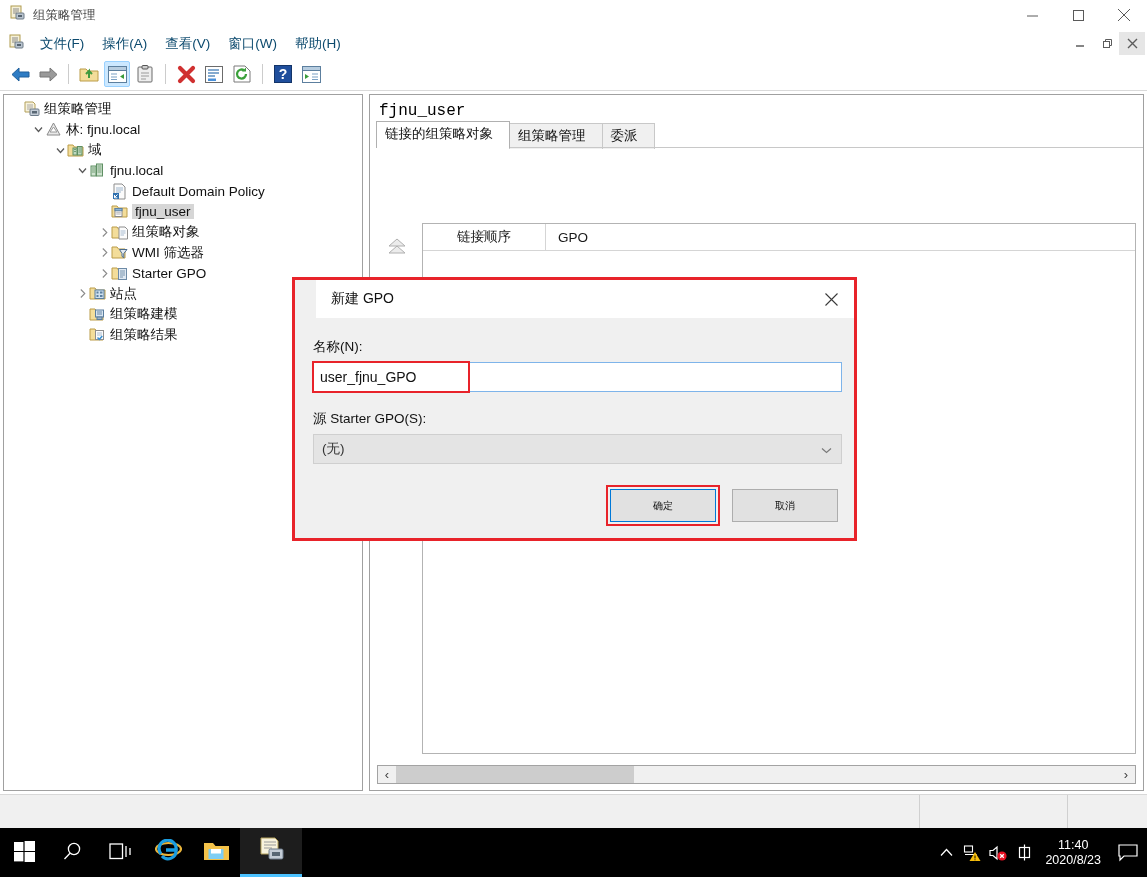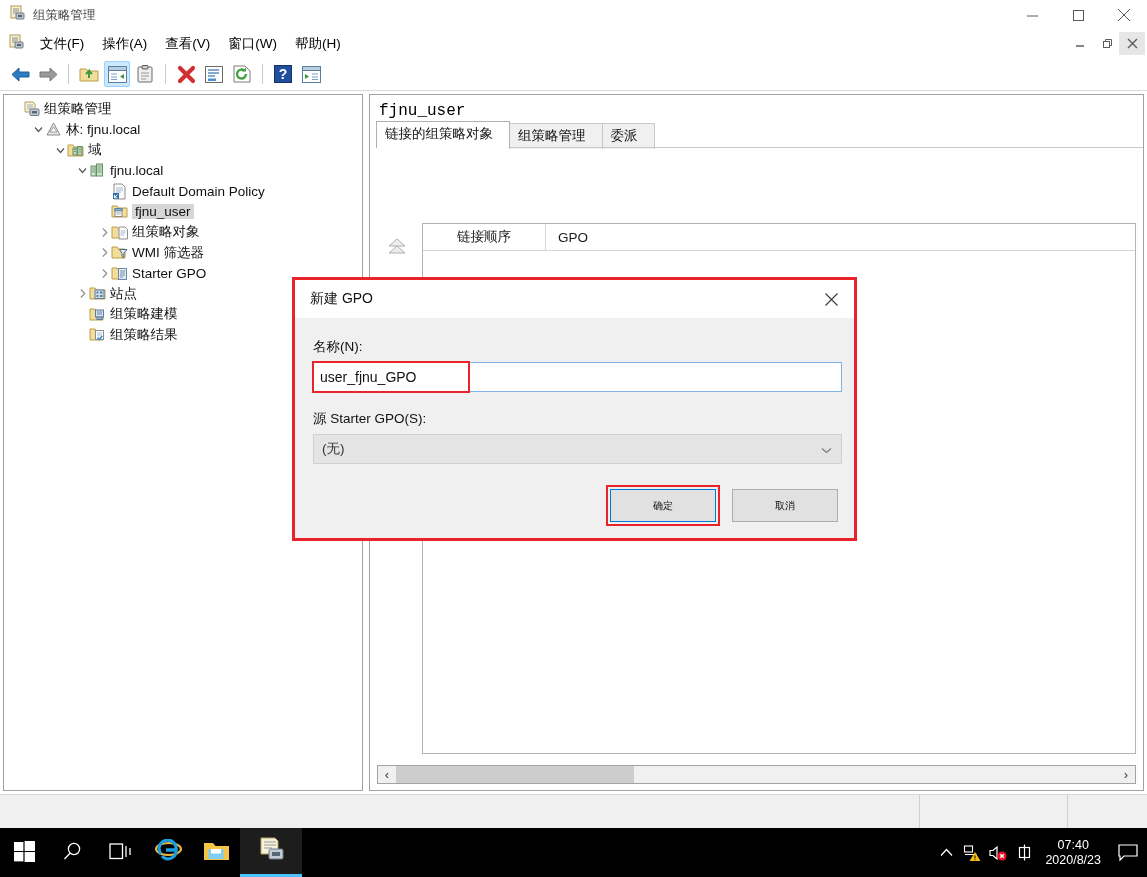--- a/index.html
+++ b/index.html
@@ -25,21 +25,21 @@
              color:#5a5a5a; font-size:12px; }
   .win-btn svg { display:block; }
 
   
   .menubar {
     position:absolute; left:0; top:30px; width:1147px; height:27px;
     background:#ffffff; display:flex; align-items:center;
     border-bottom:0px;
   }
   .menu-appicon { margin-left:8px; margin-right:6px; }
-  .menu-item { padding:3px 9px; font-size:13.5px; color:#000000; cursor:default; }
+  .menu-item { padding:3px 9px; font-size:13.5px; color:#0c4a6e; cursor:default; }
   .mdi-controls { position:absolute; right:2px; top:31px; height:25px; display:flex; align-items:center; }
   .mdi-btn { width:26px; height:23px; display:flex; align-items:center; justify-content:center; color:#5c5c5c; }
   .mdi-btn.sel { background:#e6e6e6; }
 
   
   .toolbar {
     position:absolute; left:0; top:58px; width:1147px; height:33px;
     background:#ffffff; display:flex; align-items:center; padding-left:6px;
     border-bottom:1px solid #dadada;
   }
@@ -113,21 +113,21 @@
   .tray { position:absolute; right:0; top:0; height:49px; display:flex; align-items:center; }
   .tray-i { width:26px; height:49px; display:flex; align-items:center; justify-content:center; color:#fff; }
   .clock { color:#fff; font-size:12.5px; line-height:15px; text-align:center; padding:0 8px; }
   .clock div { white-space:nowrap; }
   .notif { width:38px; height:49px; display:flex; align-items:center; justify-content:center; }
 
   
   .dlg-ann { position:absolute; left:292px; top:277px; width:565px; height:264px;
              border:3px solid #e8232a; background:#f0f0f0; }
   .dlg { position:absolute; left:0; top:0; right:0; bottom:0; background:#f0f0f0; }
-  .dlg-title { height:38px; background:#ffffff; display:flex; align-items:center; }
+  .dlg-title { height:38px; background:#ffffff; display:flex; align-items:center;margin-left:21px; }
   .dlg-title .t { margin-left:15px; font-size:14px; color:#111; }
   .dlg-x { position:absolute; right:0; top:0; width:45px; height:38px;
            display:flex; align-items:center; justify-content:center; }
   .dlg-body { padding:20px 18px 0 18px; }
   .dlg-label { font-size:13.5px; color:#111; margin-bottom:6px; }
   .name-wrap { position:relative; height:30px; margin-bottom:18px; }
   .name-input {
     position:absolute; left:0; top:0; width:529px; height:30px;
     border:1px solid #7eb4ea; background:#fff; font-size:14px; color:#111;
     padding:0 6px; font-family:"Liberation Sans","DejaVu Sans",sans-serif; outline:none;
@@ -592,21 +592,21 @@
           <path d="M12.2 10.2L15.8 13.8M15.8 10.2L12.2 13.8" stroke="#ffffff" stroke-width="1.3"></path>
         </svg>
       </div>
       <div class="tray-i">
         <svg width="17" height="17" viewBox="0 0 17 17">
           <rect x="3.5" y="3.5" width="10" height="10" fill="none" stroke="#ffffff" stroke-width="1.2"></rect>
           <path d="M8.5 0.5v16" stroke="#ffffff" stroke-width="1.2"></path>
         </svg>
       </div>
       <div class="clock">
-        <div>07:40</div>
+        <div>11:40</div>
         <div>2020/8/23</div>
       </div>
       <div class="notif">
         <svg width="20" height="18" viewBox="0 0 20 18">
           <path d="M1 1h18v11H6l-4 4v-4H1z" fill="none" stroke="#ffffff" stroke-width="1.2"></path>
         </svg>
       </div>
     </div>
   </div>
 

